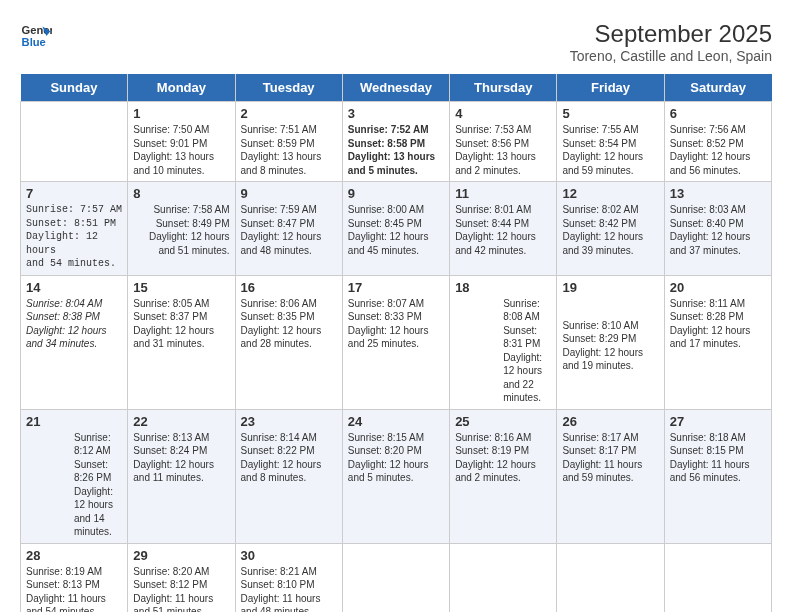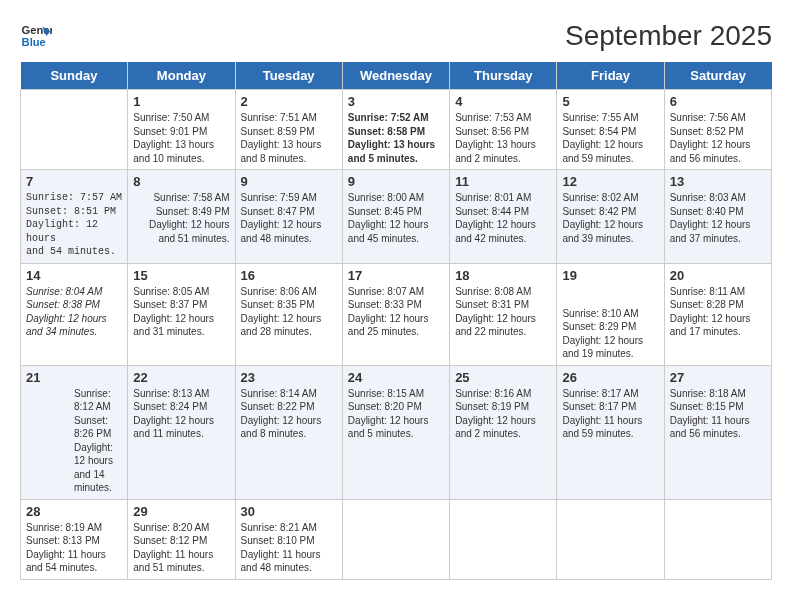--- a/index.html
+++ b/index.html
@@ -22,21 +22,21 @@
       gap: 4px;
     }
     .logo-icon {
       width: 32px;
       height: 32px;
     }
     .title-area {
       text-align: right;
     }
     .month-title {
-      font-size: 28px;
+      font-size: 24px;
       font-weight: normal;
       color: #333;
     }
     .location {
       font-size: 14px;
       color: #555;
     }
     table {
       width: 100%;
       border-collapse: collapse;
@@ -88,20 +88,21 @@
 <div class="header-area">
   <div class="logo">
     <svg class="logo-icon" viewBox="0 0 40 40">
       <text x="2" y="18" font-size="14" font-weight="bold" fill="#333">General</text>
       <text x="2" y="32" font-size="14" font-weight="bold" fill="#1a6bbd">Blue</text>
       <polygon points="28,8 38,14 33,20" fill="#1a6bbd"></polygon>
     </svg>
   </div>
   <div class="title-area">
     <div class="month-title">September 2025</div>
+    <div class="location">Toreno, Castille and Leon, Spain</div>
   </div>
 </div>
 
 <table>
   <thead>
     <tr>
     <th>Sunday</th>
         <th>Monday</th>
         <th>Tuesday</th>
         <th>Wednesday</th>
@@ -231,21 +232,21 @@
         </td>
         <td>
           <span class="day-number">17</span>
           <div class="day-info" style="white-space: pre-line;">Sunrise: 8:07 AM
 Sunset: 8:33 PM
 Daylight: 12 hours
 and 25 minutes.</div>
         </td>
         <td>
           <span class="day-number">18</span>
-          <div class="day-info" style="white-space: pre-line;">Sunrise: 8:08 AM
+          <div class="day-info" style="white-space: pre-line; margin-left: 48px;">Sunrise: 8:08 AM
 Sunset: 8:31 PM
 Daylight: 12 hours
 and 22 minutes.</div>
         </td>
         <td>
           <span class="day-number">19</span>
           <div class="day-info" style="white-space: pre-line; margin-top: 24px;">Sunrise: 8:10 AM
 Sunset: 8:29 PM
 Daylight: 12 hours
 and 19 minutes.</div>

